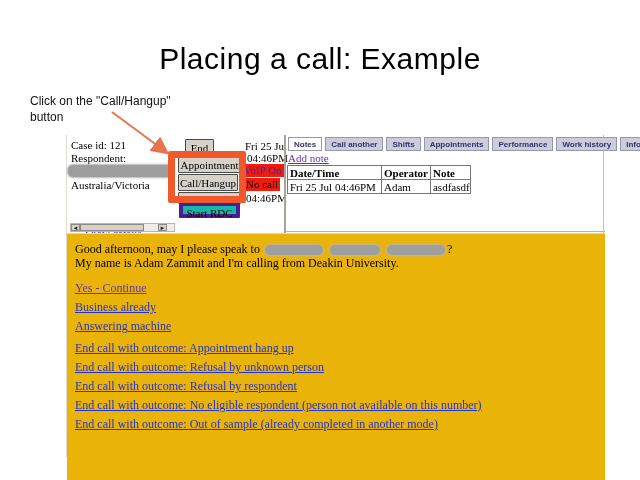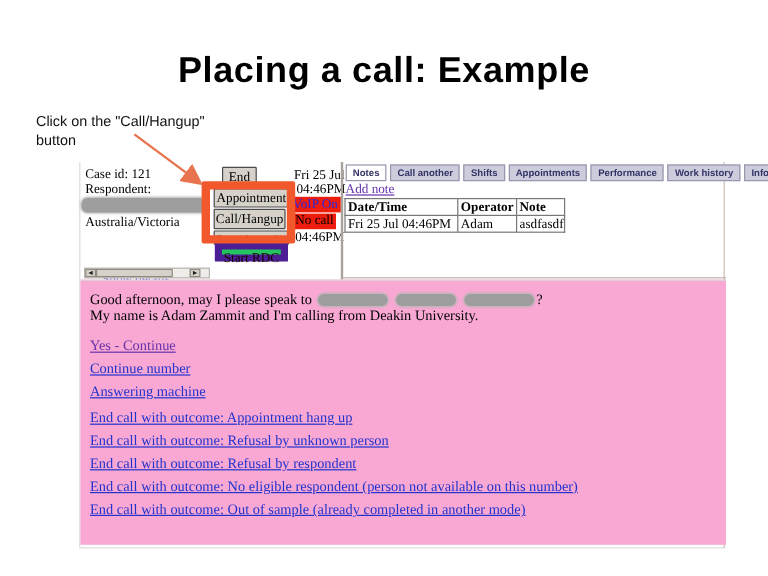--- a/index.html
+++ b/index.html
@@ -1,42 +1,42 @@
 <!DOCTYPE html>
 <html><head>
 <meta charset="utf-8">
 <style>
   * { margin:0; padding:0; box-sizing:border-box; }
   html,body { width:640px; height:480px; background:#fff; overflow:hidden;
               font-family:"Liberation Sans", sans-serif; }
   body { position:relative; }
 
   .slide-title { position:absolute; top:42px; left:0; width:640px; text-align:center;
-                 font-size:30px; color:#000; font-weight:700; letter-spacing:0.5px; }
+                 font-size:30px; color:#000; font-weight:400; letter-spacing:0.5px; }
   .annotation { position:absolute; left:30px; top:93px; font-size:12px; color:#111;
                 line-height:16px; }
 
   
   .shot { position:absolute; left:66px; top:135px; width:538px; height:322px;
           background:#fff; border-left:1px solid #e0dad4; border-right:1px solid #cbbfb7;
           border-bottom:1px solid #ddd; font-family:"Liberation Serif", serif; }
   .shot .abs { position:absolute; }
 
   .serif11 { font-size:11px; color:#000; }
 
   a.blue { color:#2233cc; text-decoration:underline; cursor:pointer; }
   a.purple { color:#6633aa; text-decoration:underline; cursor:pointer; }
 
   .redact { background:#9e9e9e; border-radius:5px; box-shadow:0 0 2px 1px #b5b5b5; }
 
   .btn { position:absolute; background:#d6d2ca; border:1px solid #4a4a4a;
          font-family:"Liberation Serif", serif; font-size:11px; color:#000;
          text-align:center; line-height:14px; padding:0; cursor:pointer;
          border-radius:1px; }
-  .btn-red { background:#22c55e; border:6px solid #4c1d95; color:#1a0000; }
+  .btn-red { background:#14b8a6; border:4px solid #4c1d95; color:#1a0000; }
 
   .badge { position:absolute; background:#ee1c0c; font-size:11px; padding:0 2px;
            line-height:13px; white-space:nowrap; }
   .badge a { color:#2a2adf; }
 
   .divider-v { position:absolute; left:217px; top:0; width:2px; height:98px; background:#a9a39d; }
   .frame-bottom { position:absolute; left:219px; top:96px; width:319px; height:1px; background:#c2aea6; }
 
   
   .hscroll { position:absolute; left:3px; top:88px; width:105px; height:9px;
@@ -54,22 +54,22 @@
   .tab.active { background:#fff; }
 
   table.notes { position:absolute; left:220px; top:30px; border-collapse:collapse;
                 font-size:11px; }
   table.notes th, table.notes td { border:1px solid #777; padding:0 2px; height:14px;
                 text-align:left; font-weight:normal; white-space:nowrap; overflow:hidden; }
   table.notes th { font-weight:bold; }
   td.note-cell { max-width:40px; }
 
   
-  .script { position:absolute; left:0; top:98px; width:538px; height:221px;
-            background:#f9a8d4; border-top:1px solid #d8d8d8; }
+  .script { position:absolute; left:0; top:98px; width:538px; height:248px;
+            background:#eab308; border-top:1px solid #d8d8d8; }
   .script .line { position:absolute; left:8px; font-size:12px; color:#000; white-space:nowrap; }
   .blob { display:inline-block; height:10px; vertical-align:middle; margin:0 2px; }
   .slink { position:absolute; left:8px; font-size:12px; white-space:nowrap; }
 
   
   .hl-box { position:absolute; left:168px; top:151px; width:78px; height:52px;
             border:7px solid #f1582c; border-radius:2px; z-index:20; }
   .arrow-svg { position:absolute; left:100px; top:100px; z-index:21; pointer-events:none; }
 </style>
 </head>
@@ -140,21 +140,21 @@
   <div class="script">
     <div class="line" style="top:8px;">
       <span>Good afternoon, may I please speak to</span>
       <span class="blob redact" style="width:58px;"></span>
       <span class="blob redact" style="width:50px;"></span>
       <span class="blob redact" style="width:58px;"></span><span>?</span>
     </div>
     <div class="line" style="top:22px;">My name is Adam Zammit and I'm calling from Deakin University.</div>
 
     <a class="slink purple" style="top:47px;">Yes - Continue</a>
-    <a class="slink blue" style="top:66px;">Continue number</a>
+    <a class="slink blue" style="top:66px;">Business already</a>
     <a class="slink blue" style="top:85px;">Answering machine</a>
 
     <a class="slink blue" style="top:107px;">End call with outcome: Appointment hang up</a>
     <a class="slink blue" style="top:126px;">End call with outcome: Refusal by unknown person</a>
     <a class="slink blue" style="top:145px;">End call with outcome: Refusal by respondent</a>
     <a class="slink blue" style="top:164px;">End call with outcome: No eligible respondent (person not available on this number)</a>
     <a class="slink blue" style="top:183px;">End call with outcome: Out of sample (already completed in another mode)</a>
   </div>
 </div>
 

